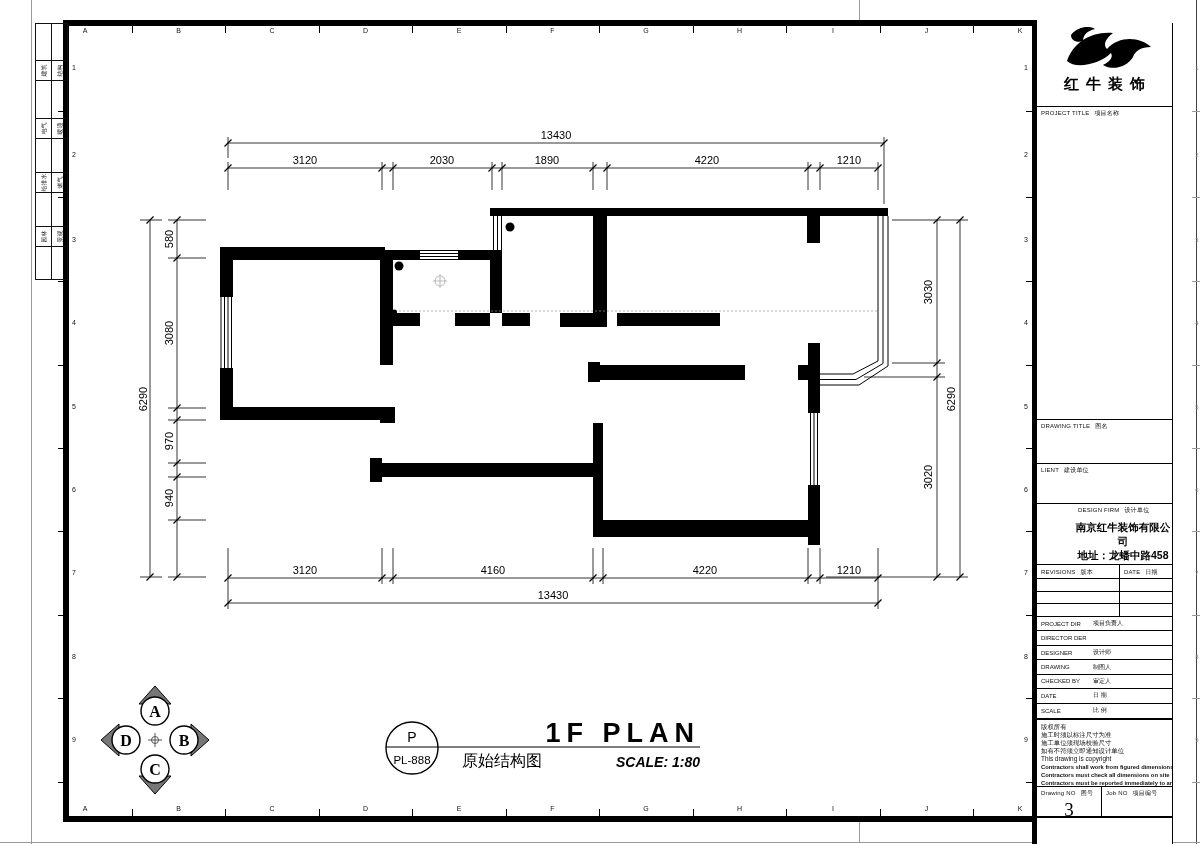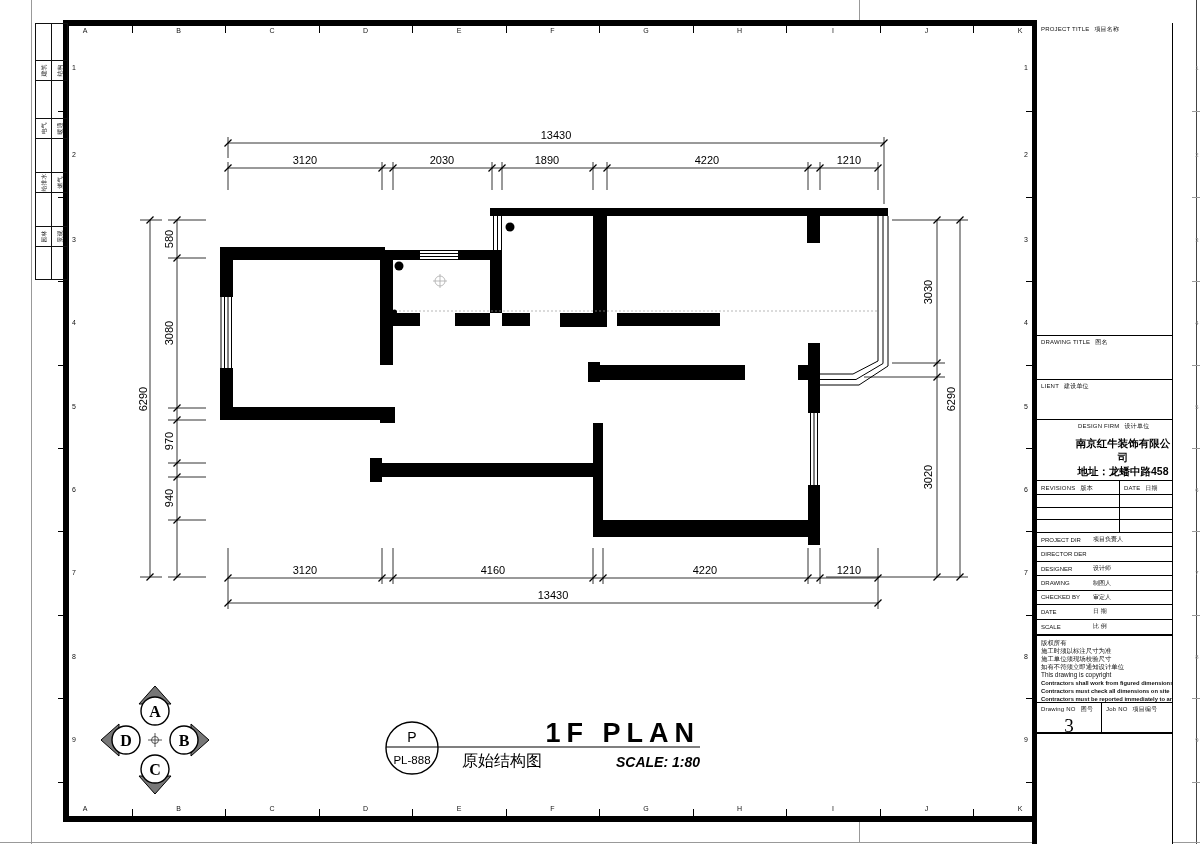--- a/index.html
+++ b/index.html
@@ -432,20 +432,27 @@
       <line x1="386" y1="747" x2="700" y2="747" stroke="#000" stroke-width="1.2"></line>
       <text x="412" y="742" text-anchor="middle" font-size="14">P</text>
       <text x="412" y="764" text-anchor="middle" font-size="11.5">PL-888</text>
       <text x="700" y="742" text-anchor="end" font-size="27" font-weight="bold" style="letter-spacing:6px;">1F PLAN</text>
       <text x="462" y="766" font-size="16">原始结构图</text>
       <text x="700" y="767" text-anchor="end" font-size="14" font-weight="bold" font-style="italic">SCALE: 1:80</text>
     </g>
   </svg>
 
   <div id="tblock" class="abs">
+    <div class="tsec" style="height:84px;">
+      <svg width="136" height="48" viewBox="0 0 136 48">
+        <path fill="#000" d="M30 38 C36 20 54 8 76 10 C68 16 66 22 70 26 C82 12 104 14 114 24 C104 24 98 28 96 34 C90 44 76 48 66 42 C74 38 76 34 74 30 C62 42 38 46 30 38 Z"></path>
+        <path fill="#000" d="M34 12 C40 4 52 2 58 6 C50 8 46 12 46 18 C40 20 34 18 34 12 Z"></path>
+      </svg>
+      <div id="brand">红牛装饰</div>
+    </div>
     <div class="tsec" style="height:313px;">
       <div class="tlabel"><span>PROJECT TITLE</span><span class="cn">项目名称</span></div>
     </div>
     <div class="tsec" style="height:44px;">
       <div class="tlabel"><span>DRAWING TITLE</span><span class="cn">图名</span></div>
     </div>
     <div class="tsec" style="height:40px;">
       <div class="tlabel"><span>LIENT</span><span class="cn">建设单位</span></div>
     </div>
     <div class="tsec" style="height:61px;padding-left:37px;">

